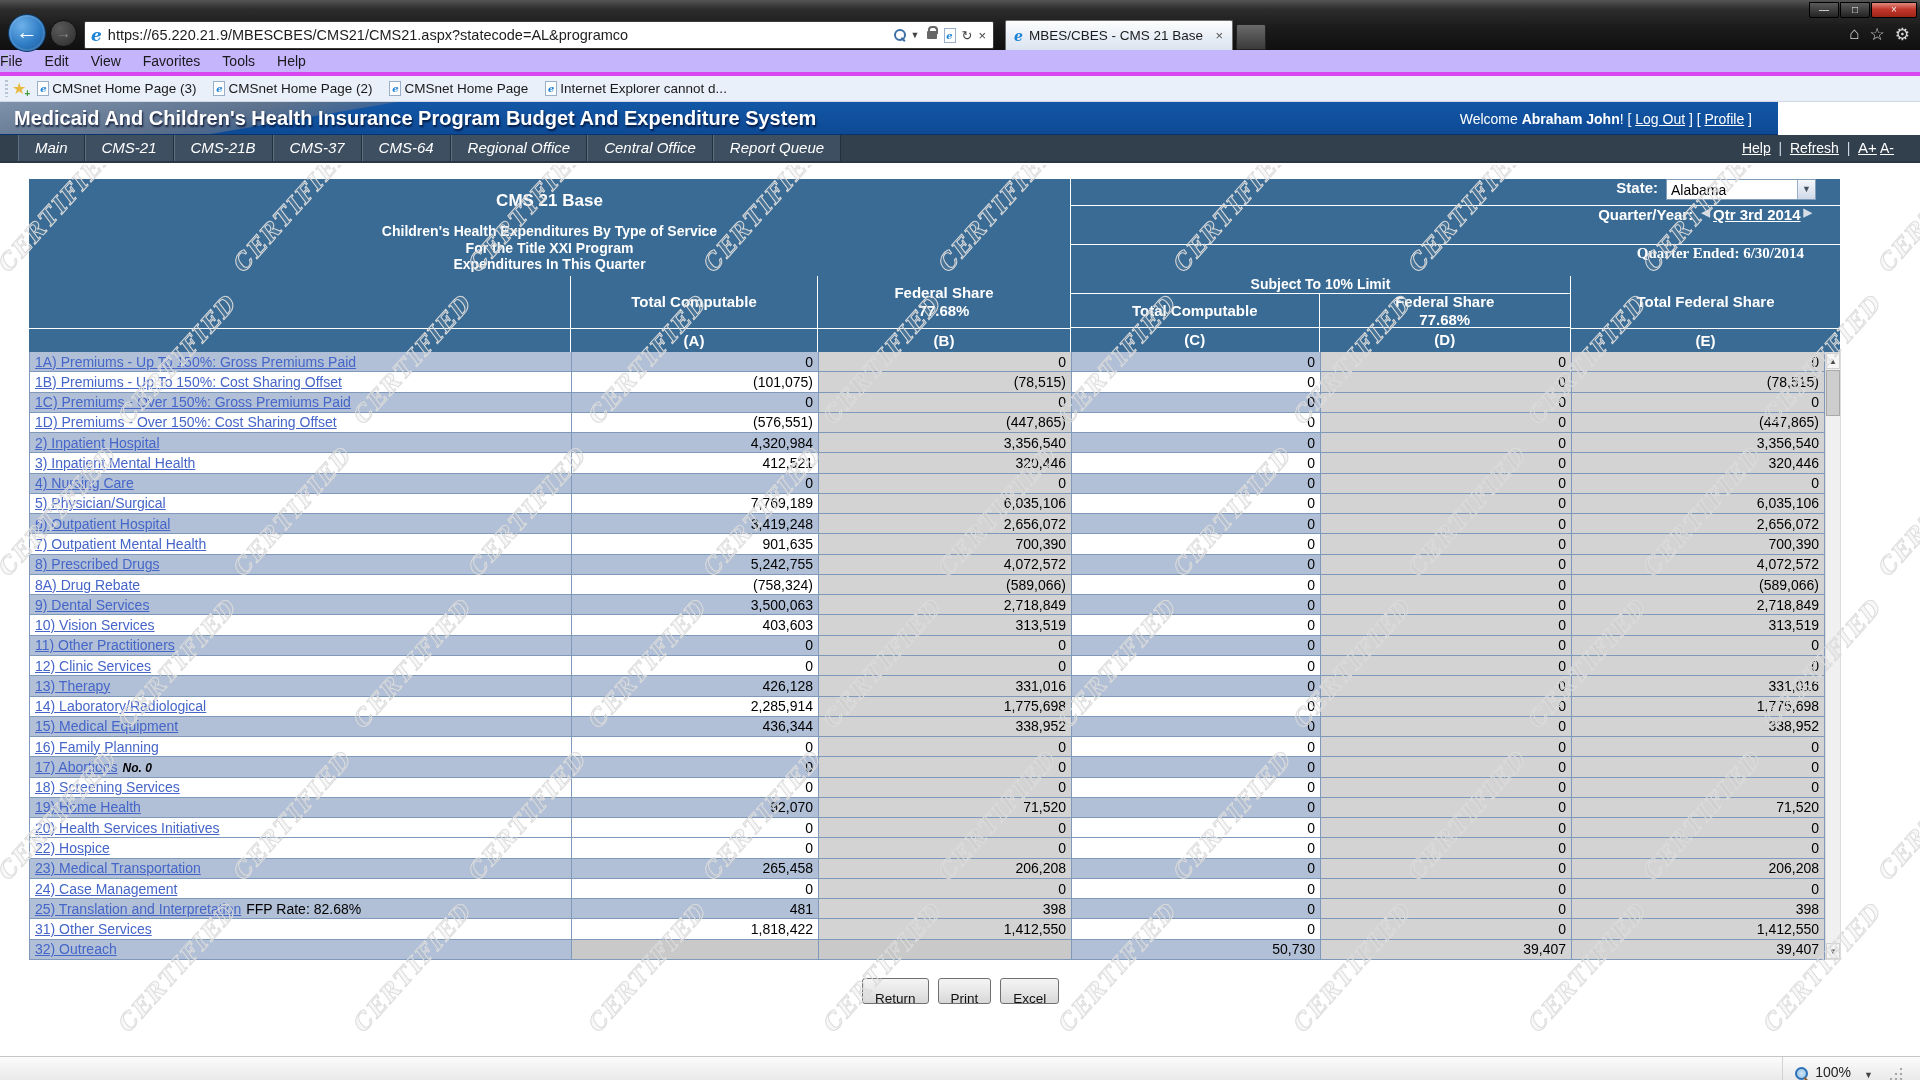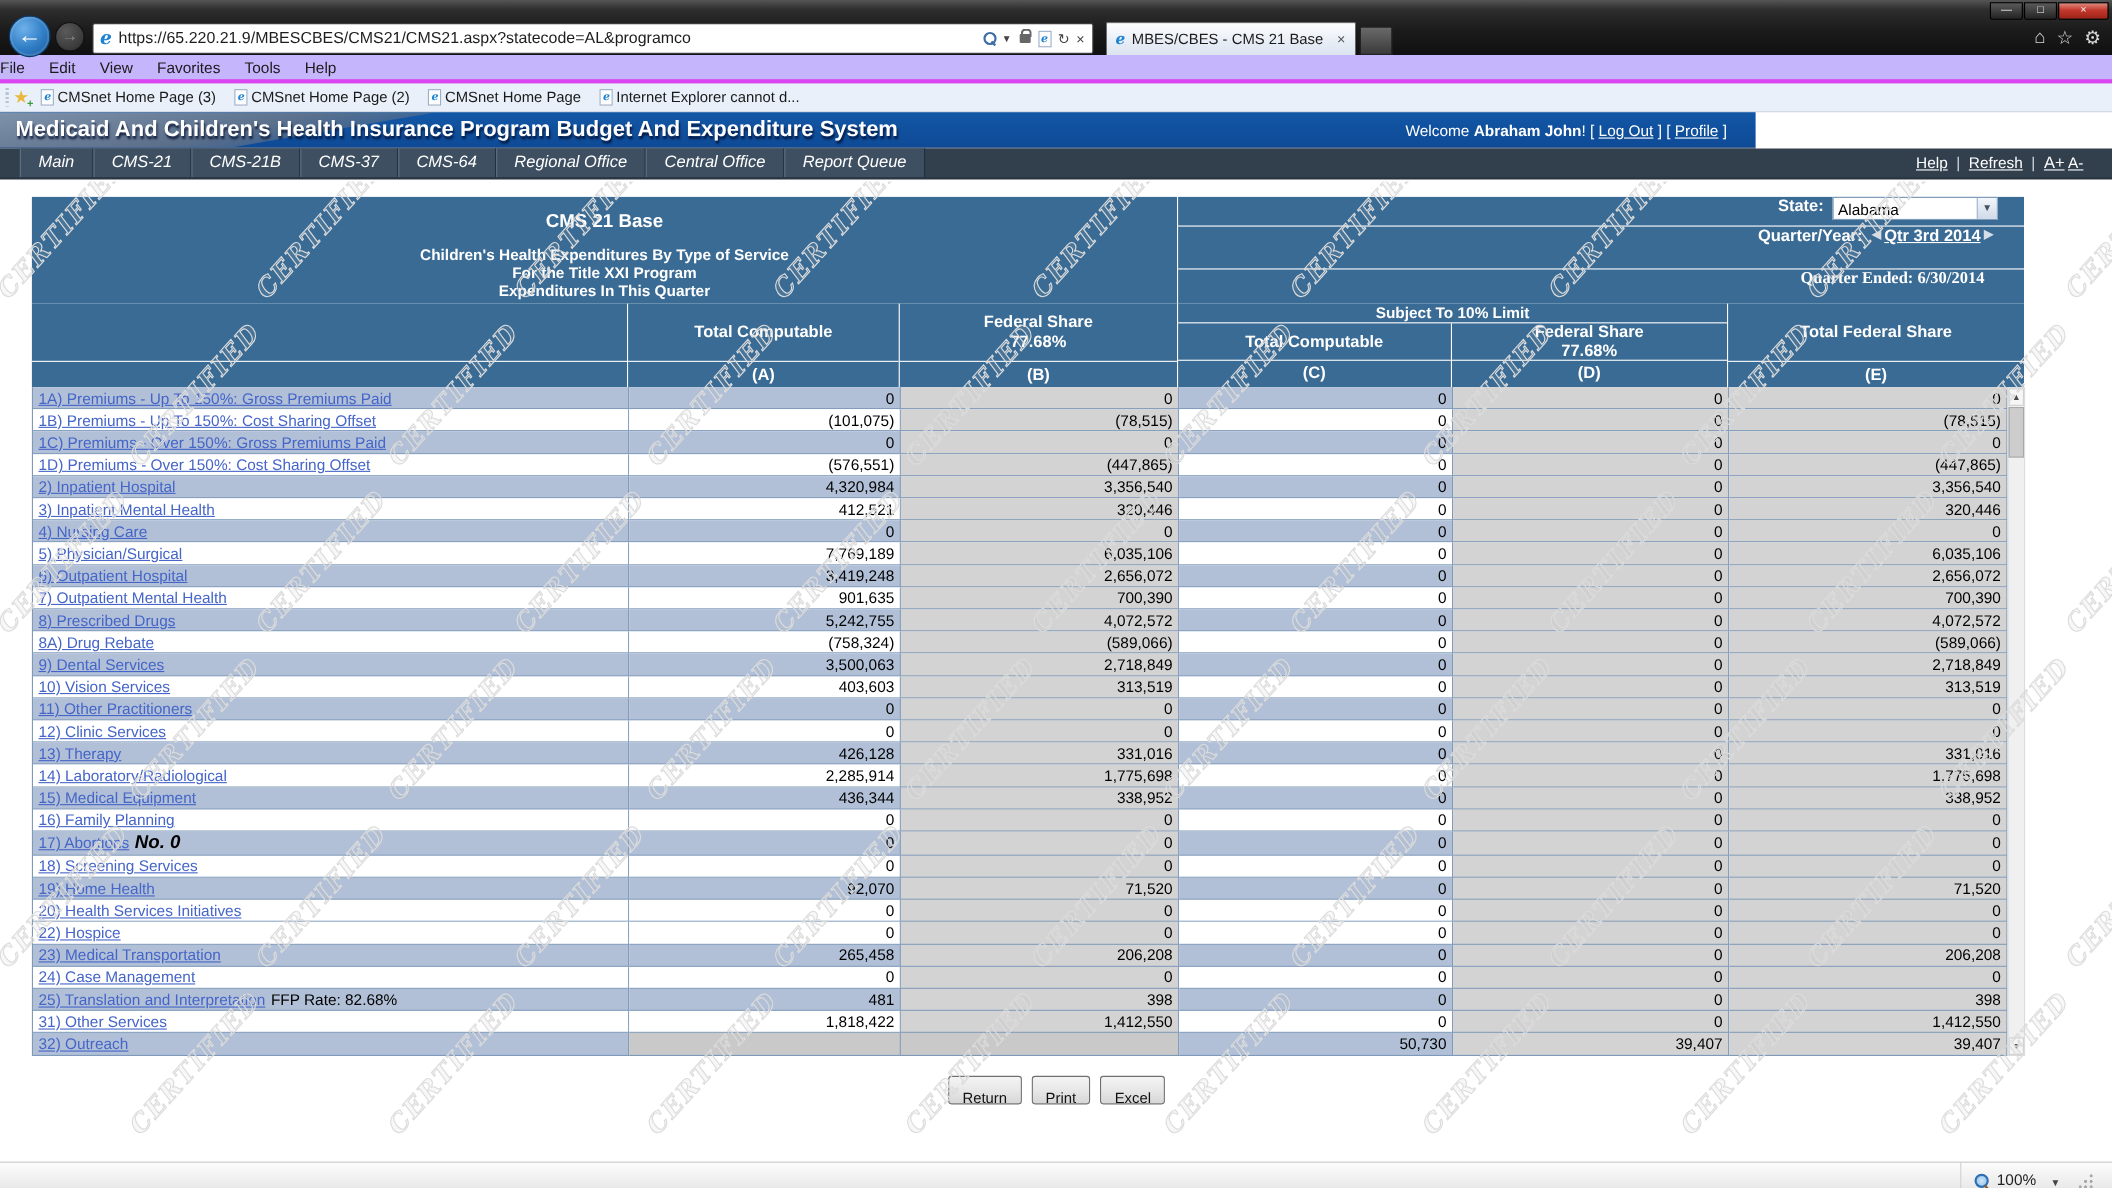--- a/index.html
+++ b/index.html
@@ -60,21 +60,21 @@
     width:3px; background:repeating-linear-gradient(#b9c4d3 0 2px, transparent 2px 4px); }
   .menu-item { font-size:14px; color:#1a1a1a; margin-right:22px; }
   .favbar { position:absolute; left:0; top:76px; width:1920px; height:26px; background:#e9f0fa;
     display:flex; align-items:center; padding-left:12px; border-bottom:1px solid #cfd8e4; }
   .fav-star { color:#e9b93d; font-size:16px; margin-right:8px; position:relative; }
   .fav-star::after { content:'+'; position:absolute; right:-4px; bottom:-1px; color:#3f9c35;
     font-size:10px; font-weight:bold; }
   .fav-item { display:flex; align-items:center; margin-right:14px; font-size:13.5px; color:#1a1a1a; }
 
   
-  .app-header { position:absolute; left:0; top:102px; width:1596px; height:33px;
+  .app-header { position:absolute; left:0; top:102px; width:1778px; height:33px;
     background:linear-gradient(#1257a6,#0e4a96); overflow:hidden; border-bottom:1px solid #09336b; }
   .app-header::before { content:''; position:absolute; left:0; top:0; width:620px; height:100%;
     background:linear-gradient(168deg,#9aa1ac 0%,#6e7887 38%,rgba(14,74,150,0) 72%);
     clip-path:polygon(0 0,64% 0,34% 100%,0 100%); opacity:.8; }
   .app-title { position:absolute; left:14px; top:5px; font-size:20px; font-weight:bold; color:#fff;
     text-shadow:1px 2px 2px rgba(0,10,40,.8); }
   .welcome { position:absolute; right:26px; top:9px; font-size:14px; color:#fff; }
   .welcome a { color:#fff; }
 
   
@@ -141,21 +141,21 @@
     font-size:14px; overflow:hidden; white-space:nowrap; }
   td.c-label { padding-left:5px; }
   td.num { text-align:right; padding-right:5px; color:#000; }
   .row-link { color:#4565c8; text-decoration:underline; }
   .r-odd td.c-label, .r-odd td.c-a, .r-odd td.c-c { background:#b1c0d7; }
   .r-even td.c-label, .r-even td.c-a, .r-even td.c-c { background:#fff; }
   td.c-b, td.c-d, td.c-e { background:#d3d3d3; }
   tr.abgray td.c-a, tr.abgray td.c-b { background:#c9c9c9; }
   .sfx { margin-left:5px; }
   .sfx:empty { display:none; }
-  .sfx.note { font-style:italic; font-weight:bold; font-size:17px; color:#000; }
+  .sfx.note { font-style:italic; font-weight:bold; font-size:12px; color:#000; }
   .sfx.plain { font-size:14px; color:#000; }
 
   .body-wrap { display:flex; }
   .vscroll { width:16px; height:608px; background:#f0f0f0; position:relative;
     border:1px solid #dcdcdc; }
   .sc-btn { position:absolute; left:0; width:14px; height:16px; background:#f6f6f6;
     border:1px solid #d0d0d0; color:#4d4d4d; font-size:8px; text-align:center; line-height:15px; }
   .sc-up { top:0; } .sc-down { bottom:0; }
   .sc-thumb { position:absolute; left:0; top:17px; width:14px; height:46px; background:#cdcdcd;
     border:1px solid #a9a9a9; }

